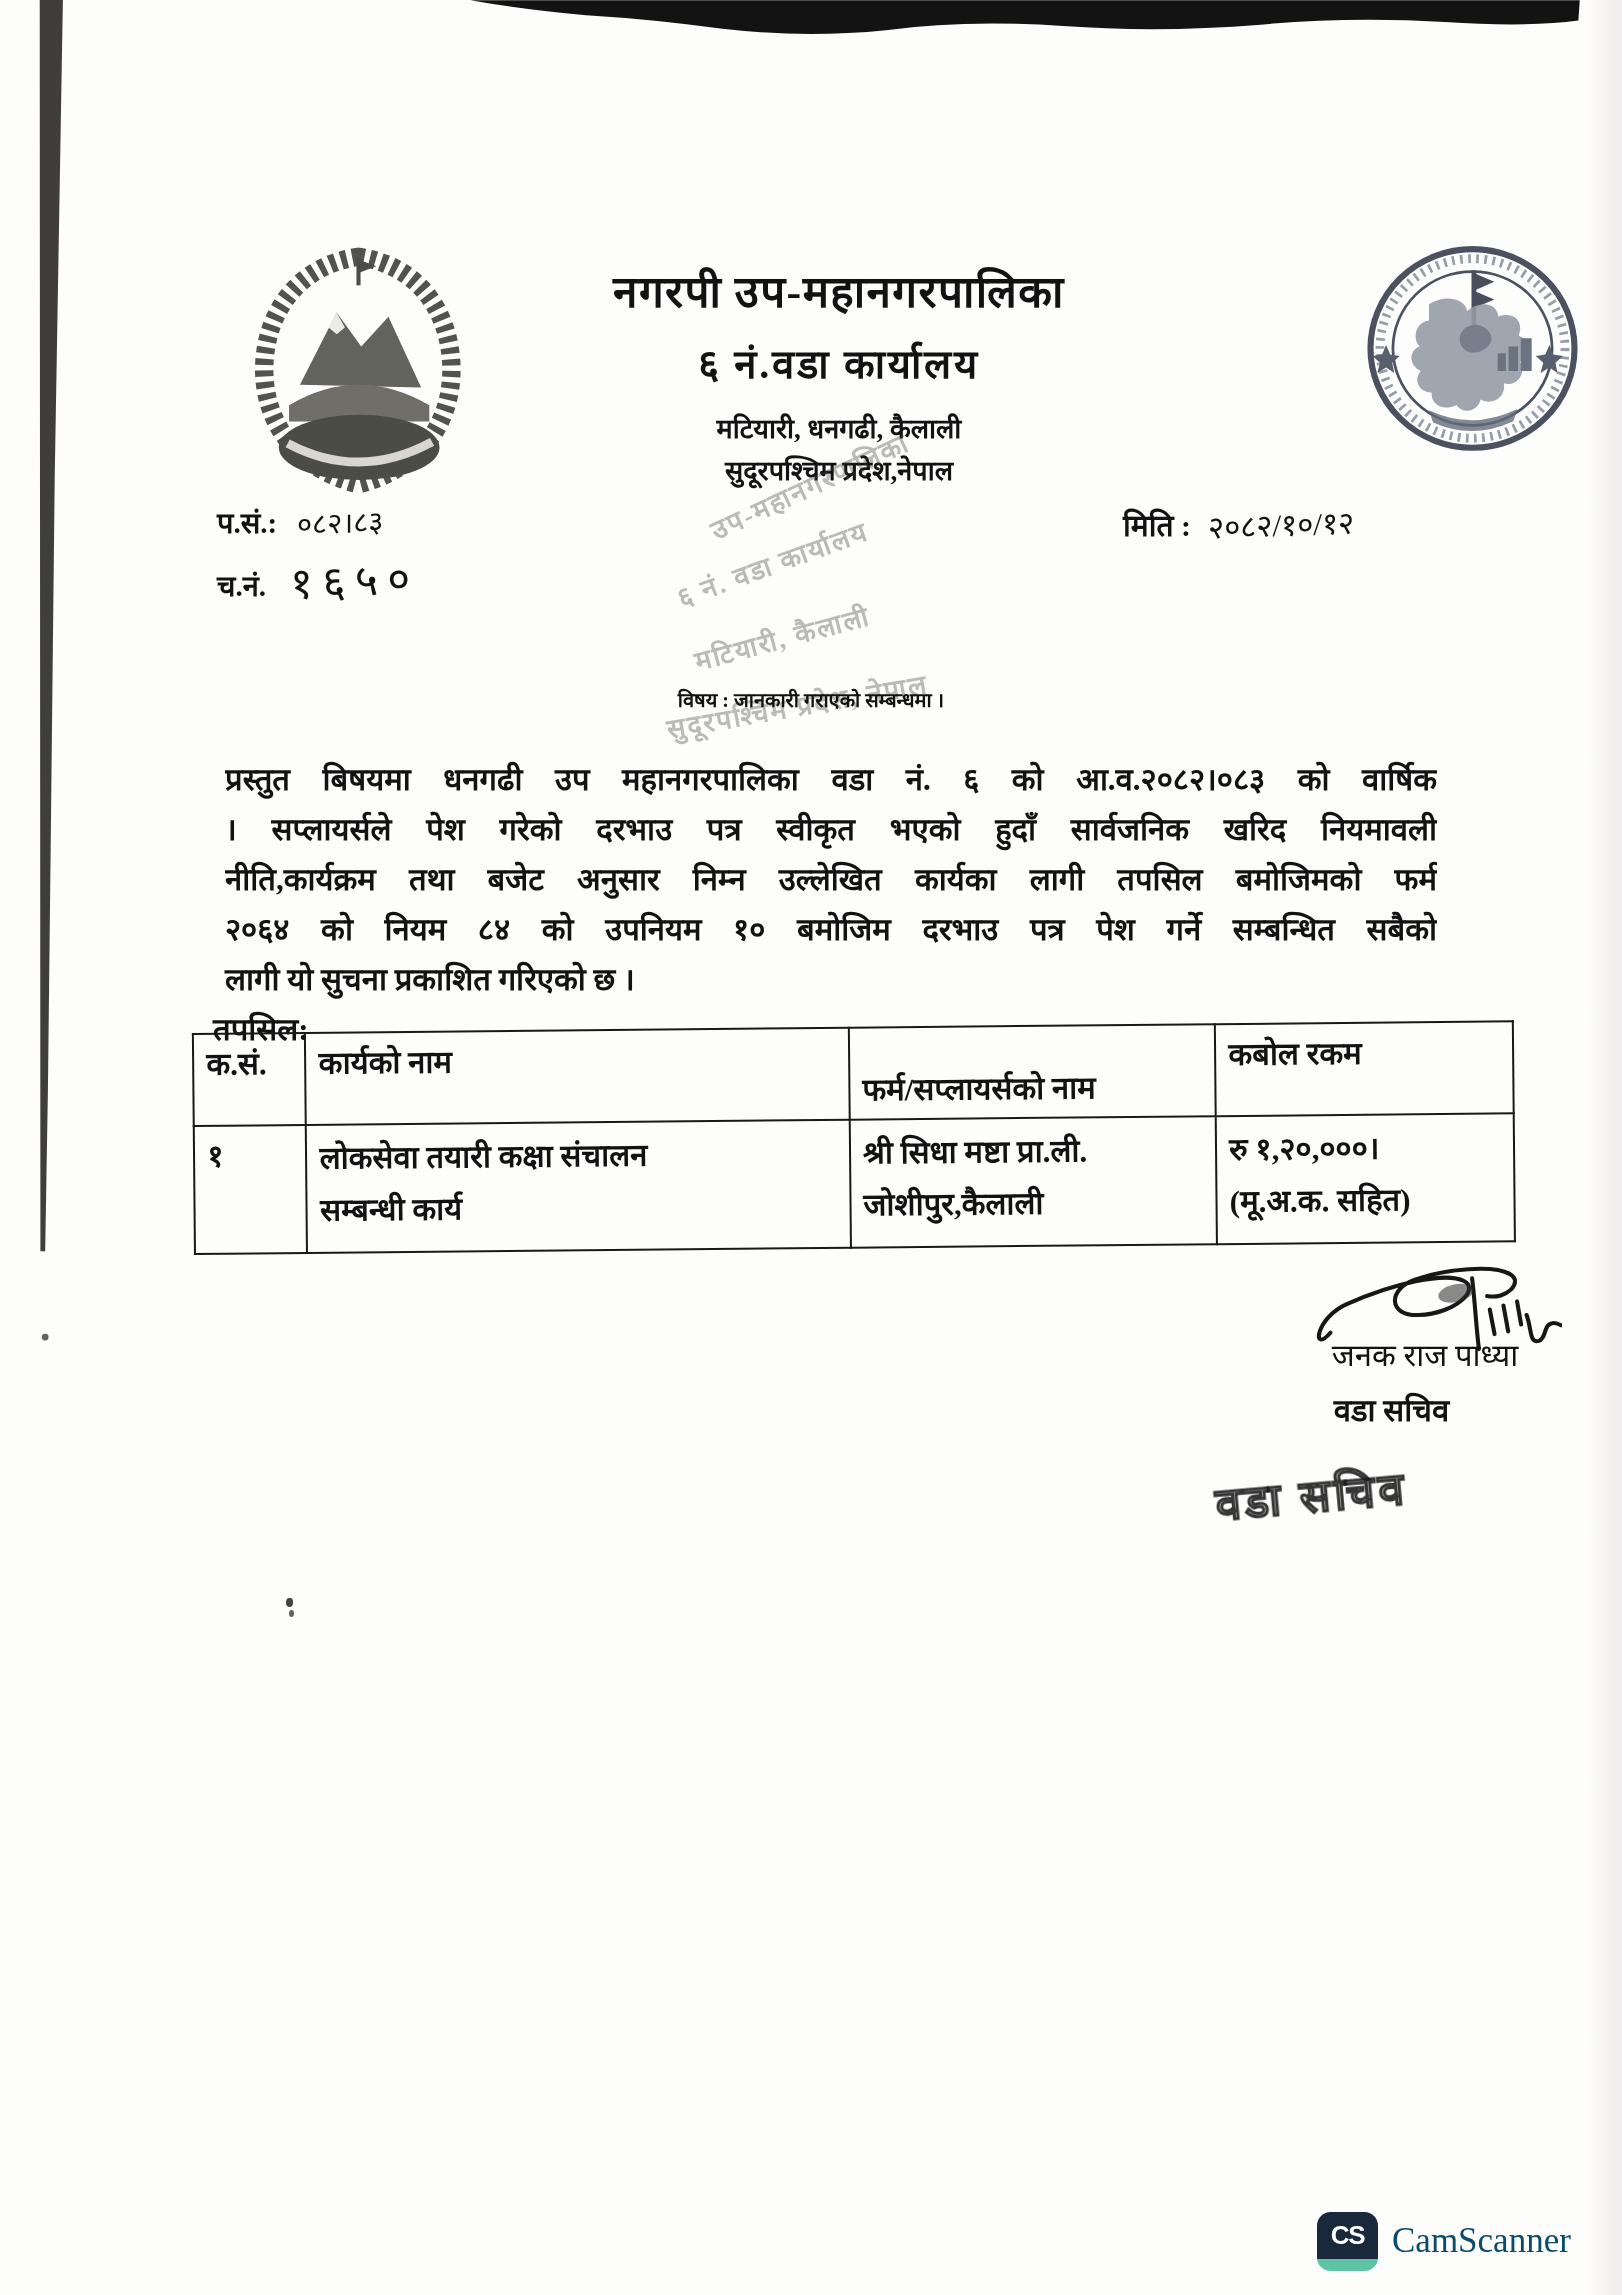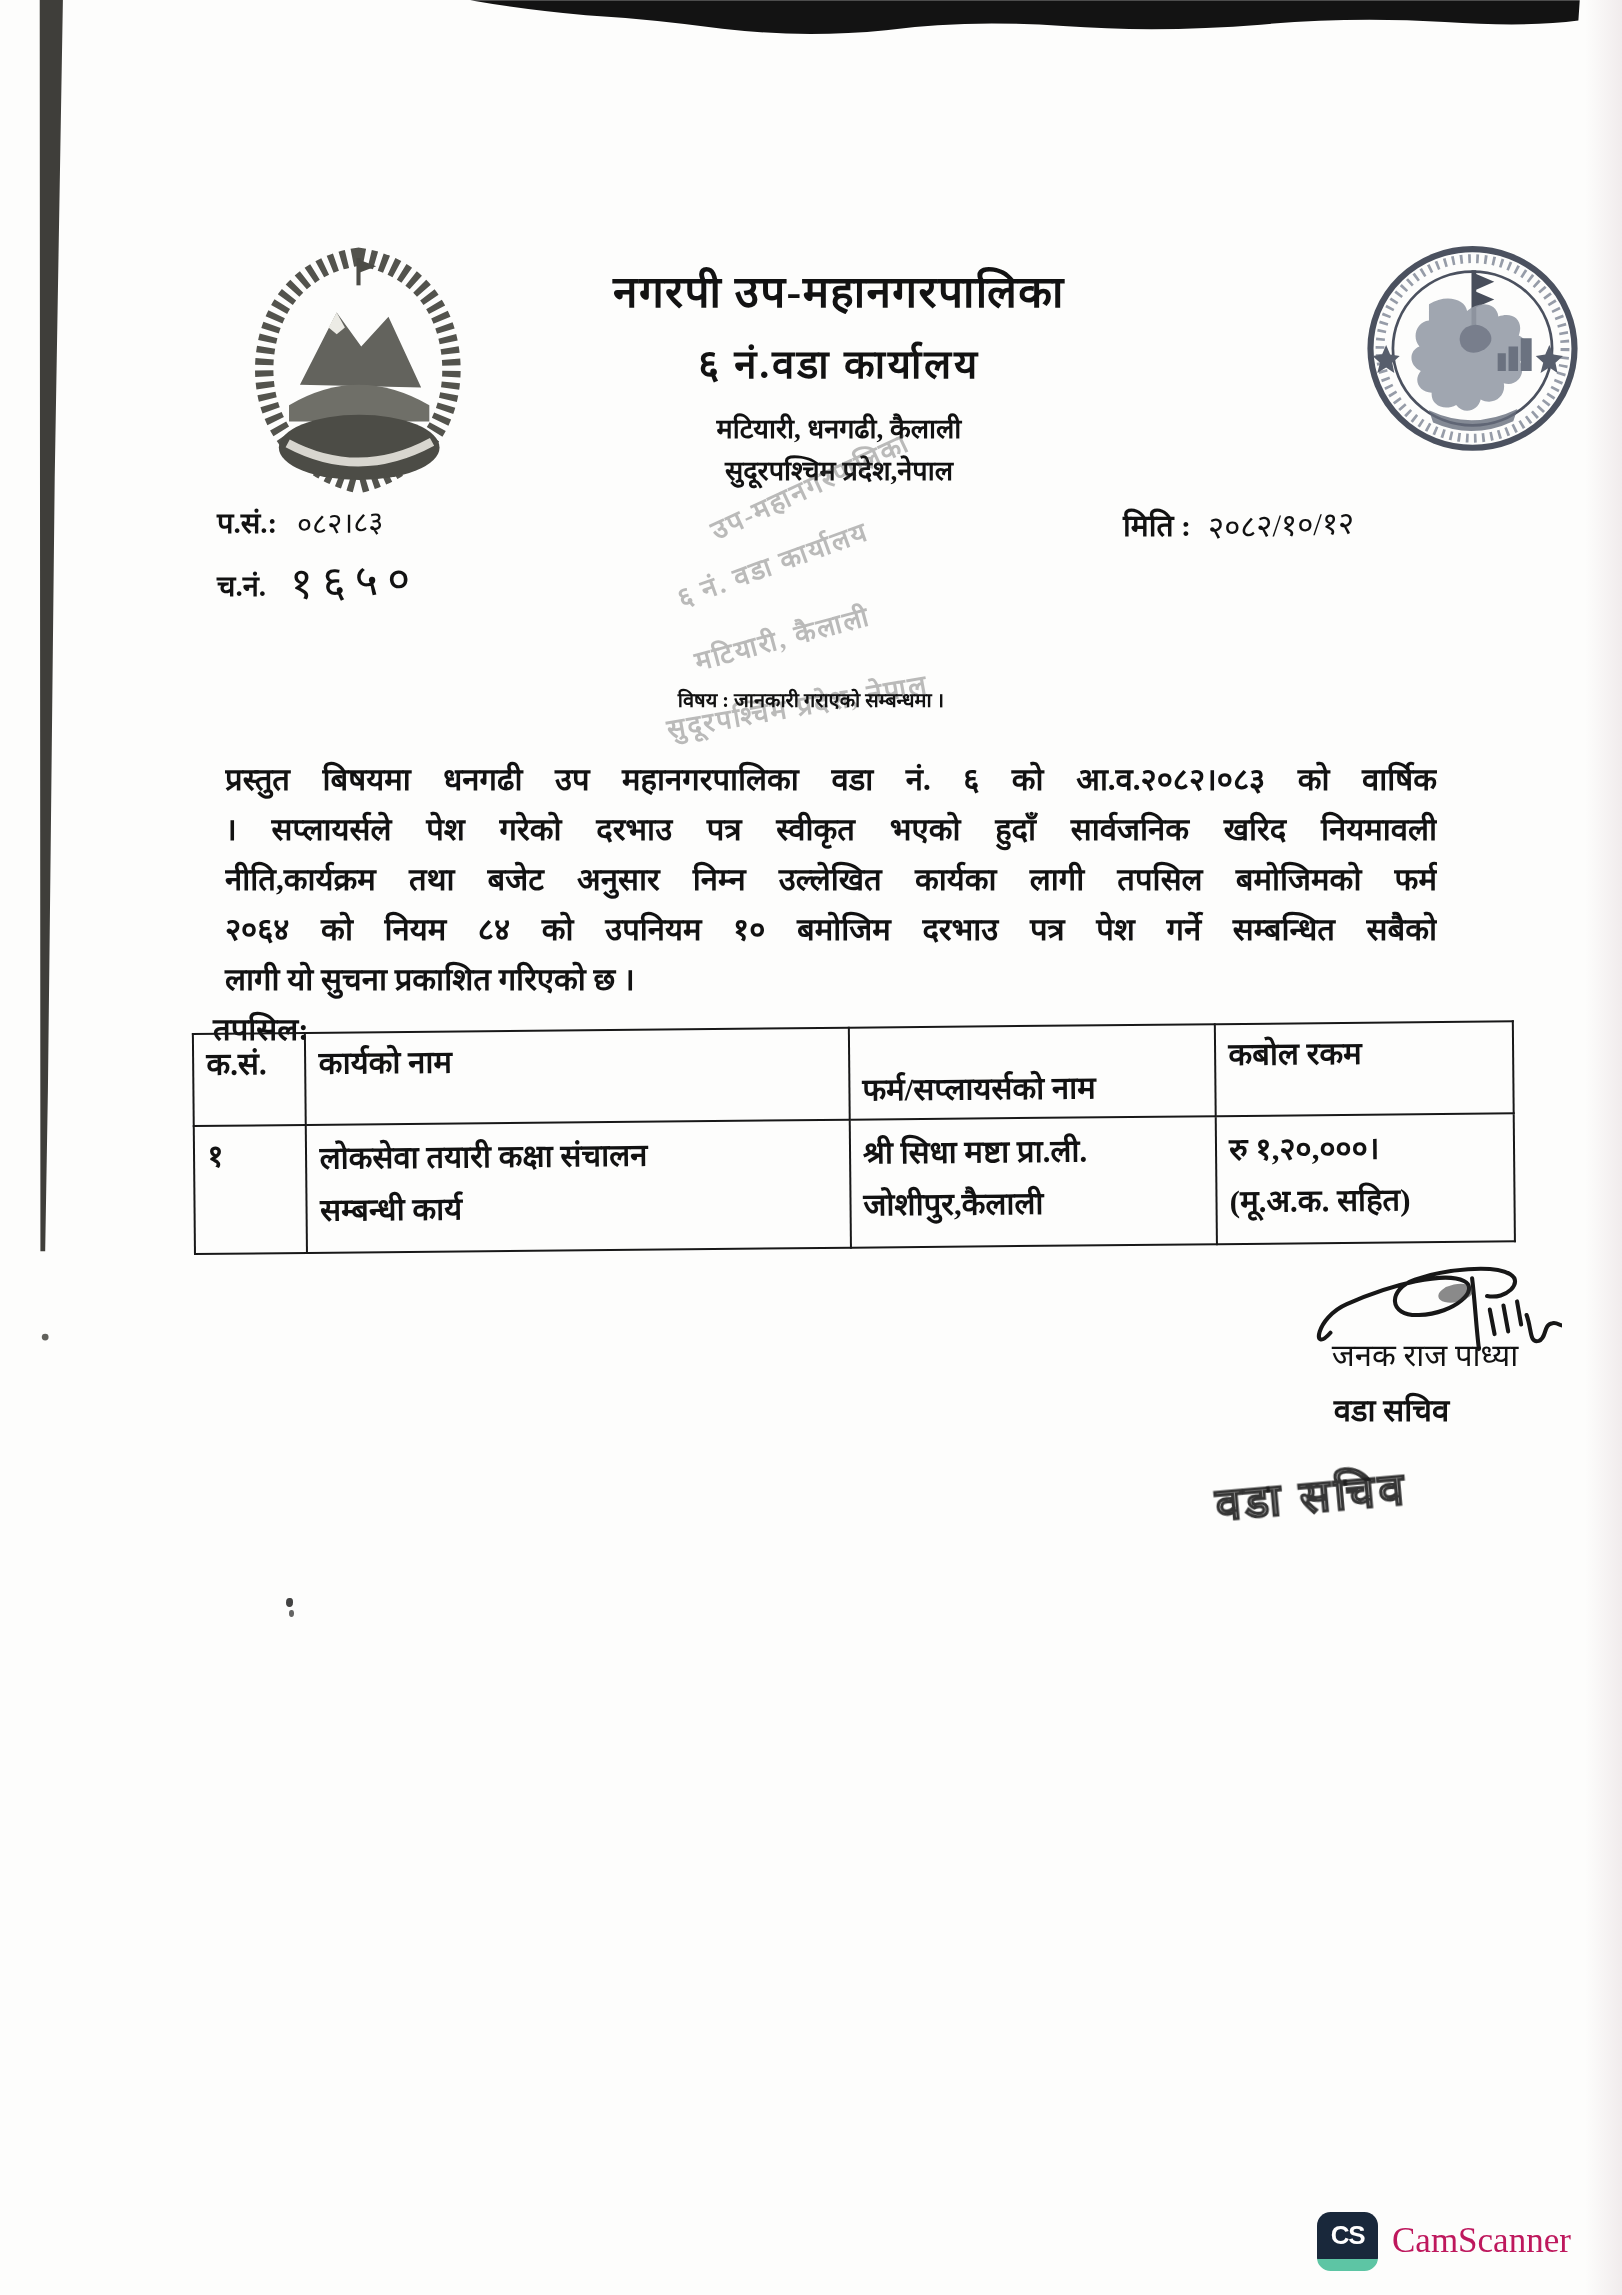--- a/index.html
+++ b/index.html
@@ -54,21 +54,21 @@
           transform:rotate(-5deg);color:rgba(55,55,55,.14);
           -webkit-text-stroke:1.7px rgba(28,28,28,.88);filter:blur(0.2px);}
   .speck{width:6.8px;height:8.9px;background:#222;border-radius:50% 40% 50% 50%;opacity:.85;}
   
   .csicon{left:1317px;top:2212px;width:61px;height:59px;border-radius:13.6px;overflow:hidden;
           display:flex;flex-direction:column;}
   .csicon .top{flex:1;background:#19283b;display:flex;align-items:center;justify-content:center;
           color:#fff;font-family:"Liberation Sans","DejaVu Sans",sans-serif;
           font-weight:900;font-size:26px;letter-spacing:-1.4px;}
   .csicon .bar{height:11.6px;background:#5dc5a4;}
-  .csname{left:1392px;top:2221px;font-size:35px;color:#be185d;font-family:"Liberation Serif","DejaVu Serif",serif;}
+  .csname{left:1392px;top:2221px;font-size:35px;color:#0c4a6e;font-family:"Liberation Serif","DejaVu Serif",serif;}
 </style>
 </head>
 <body>
 
 <div class="page">
 
   <svg class="abs" style="left:0;top:0;" width="1622" height="48" viewBox="0 0 2380 70">
     <path d="M690,0 L2318,0 L2316,30 Q2240,40 2120,32 Q1980,24 1850,36 Q1700,48 1560,38 Q1420,28 1300,44 Q1180,56 1060,42 Q960,28 860,22 Q770,14 690,0 Z" fill="#131313"></path>
   </svg>
   <svg class="abs" style="left:0;top:0;filter:blur(0.7px);" width="89" height="1363" viewBox="0 0 130 2000">

